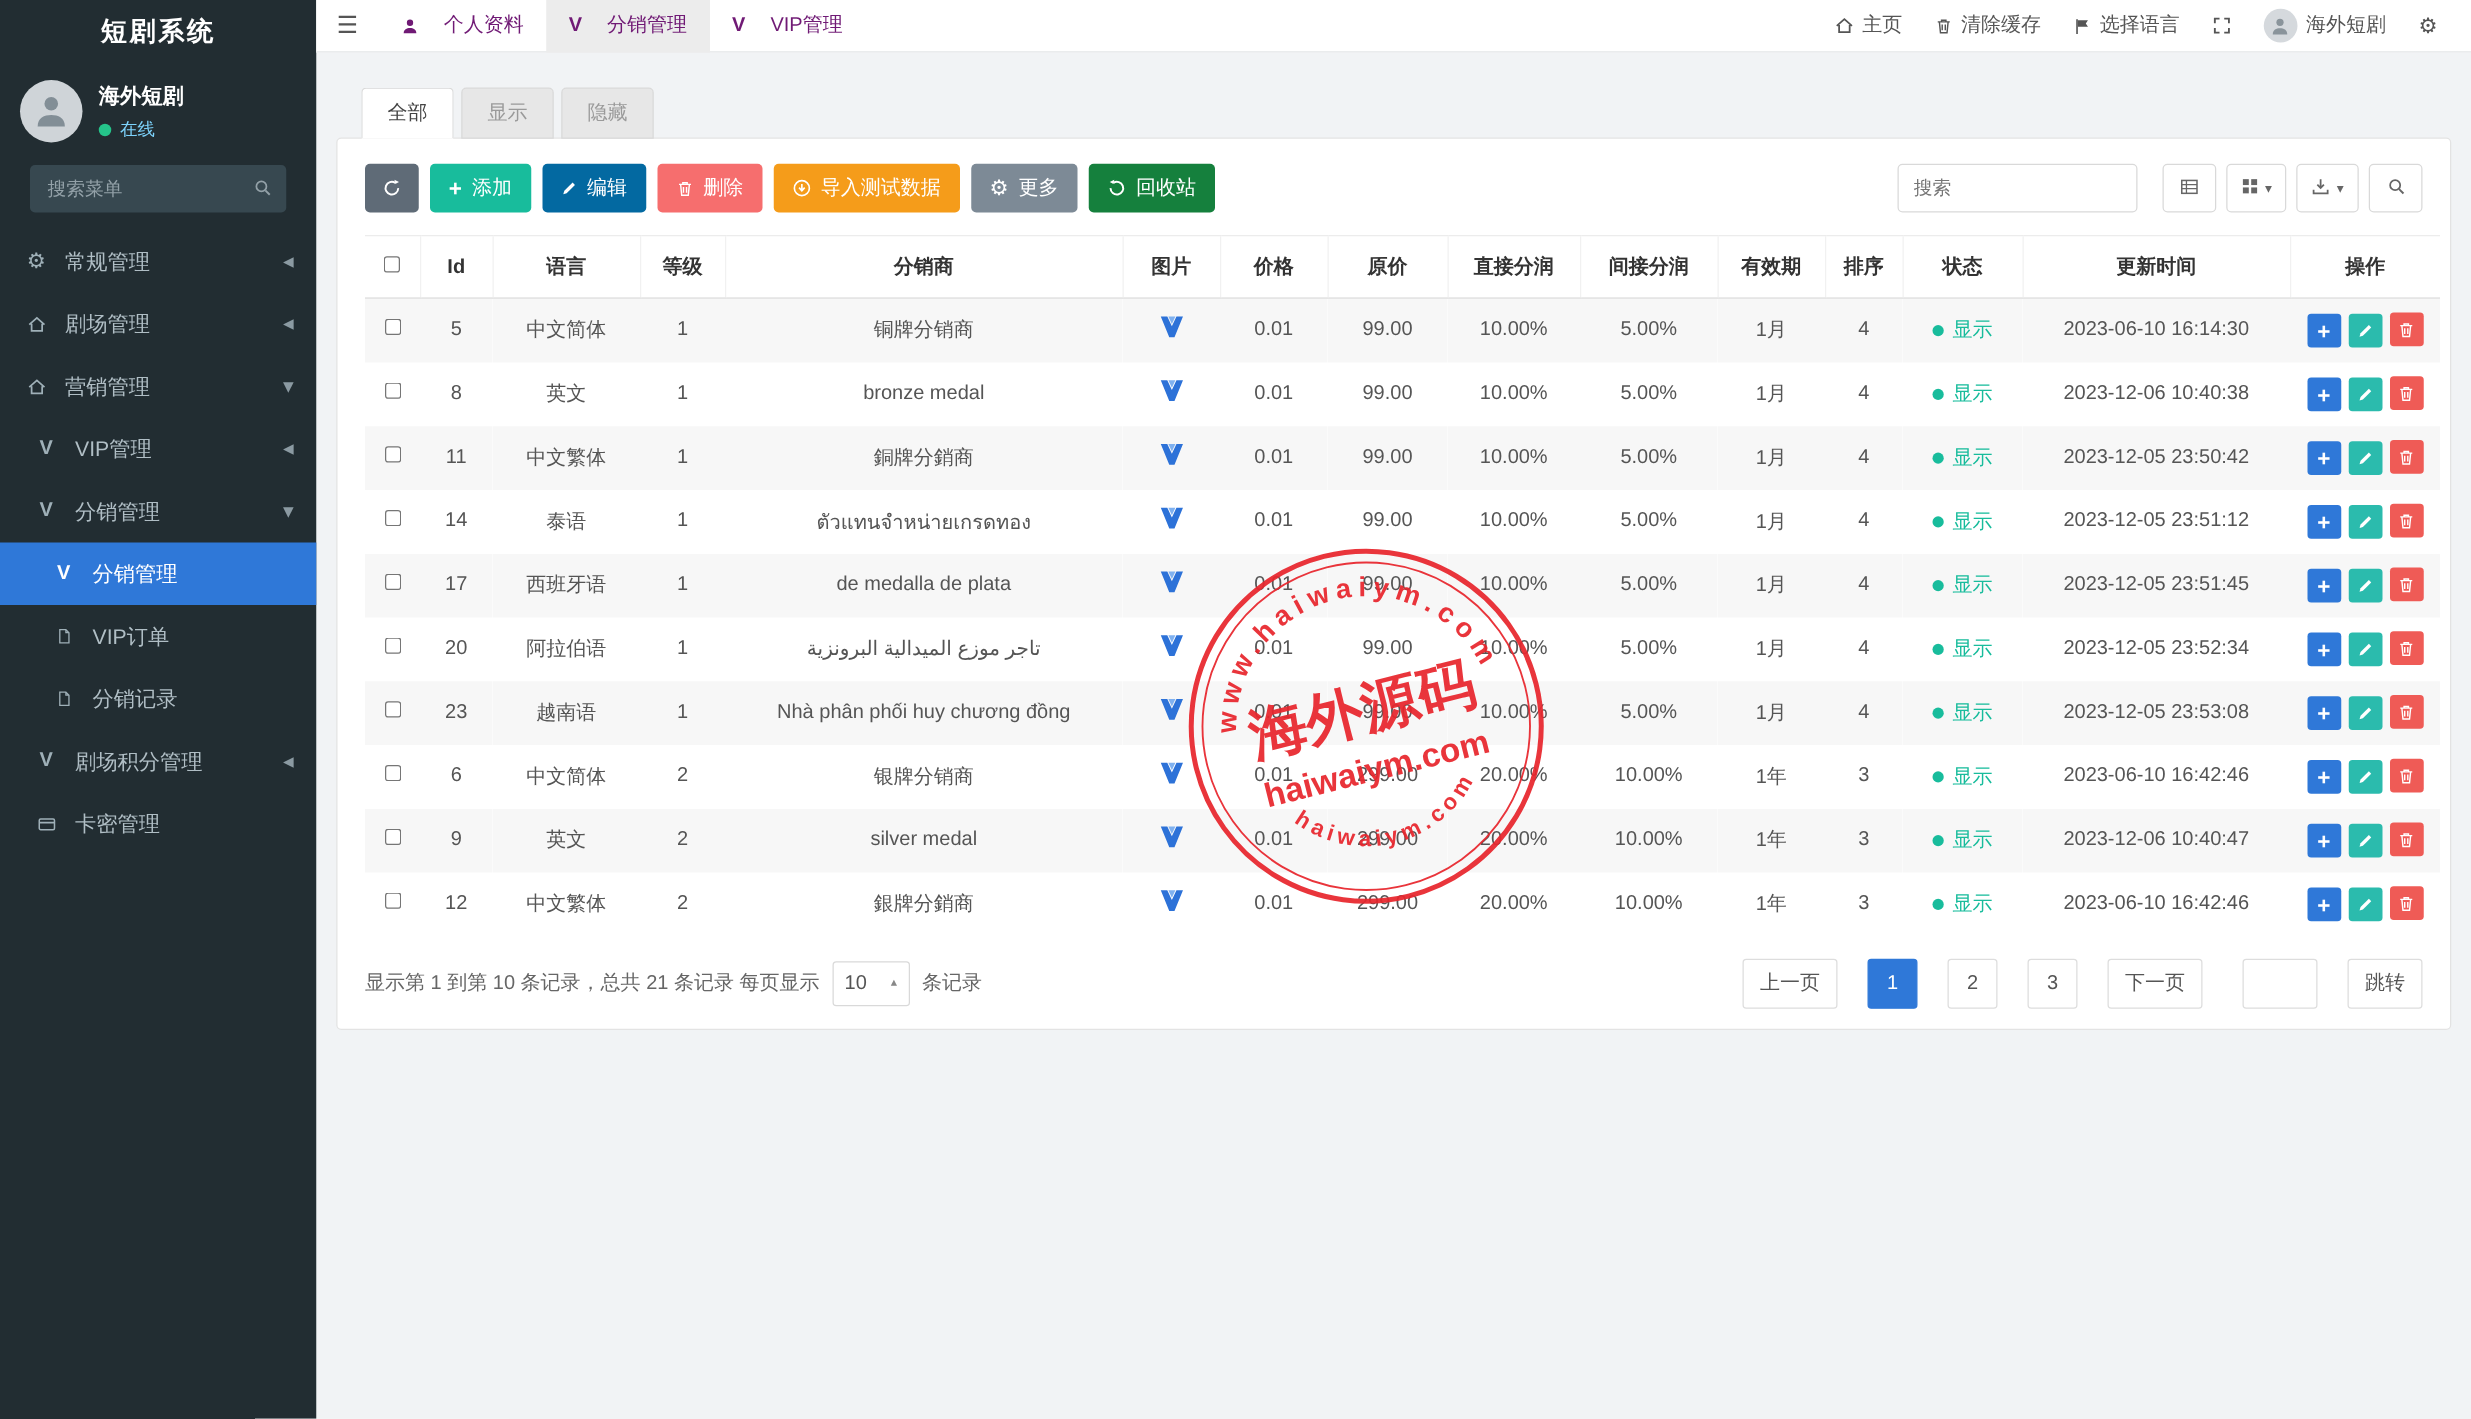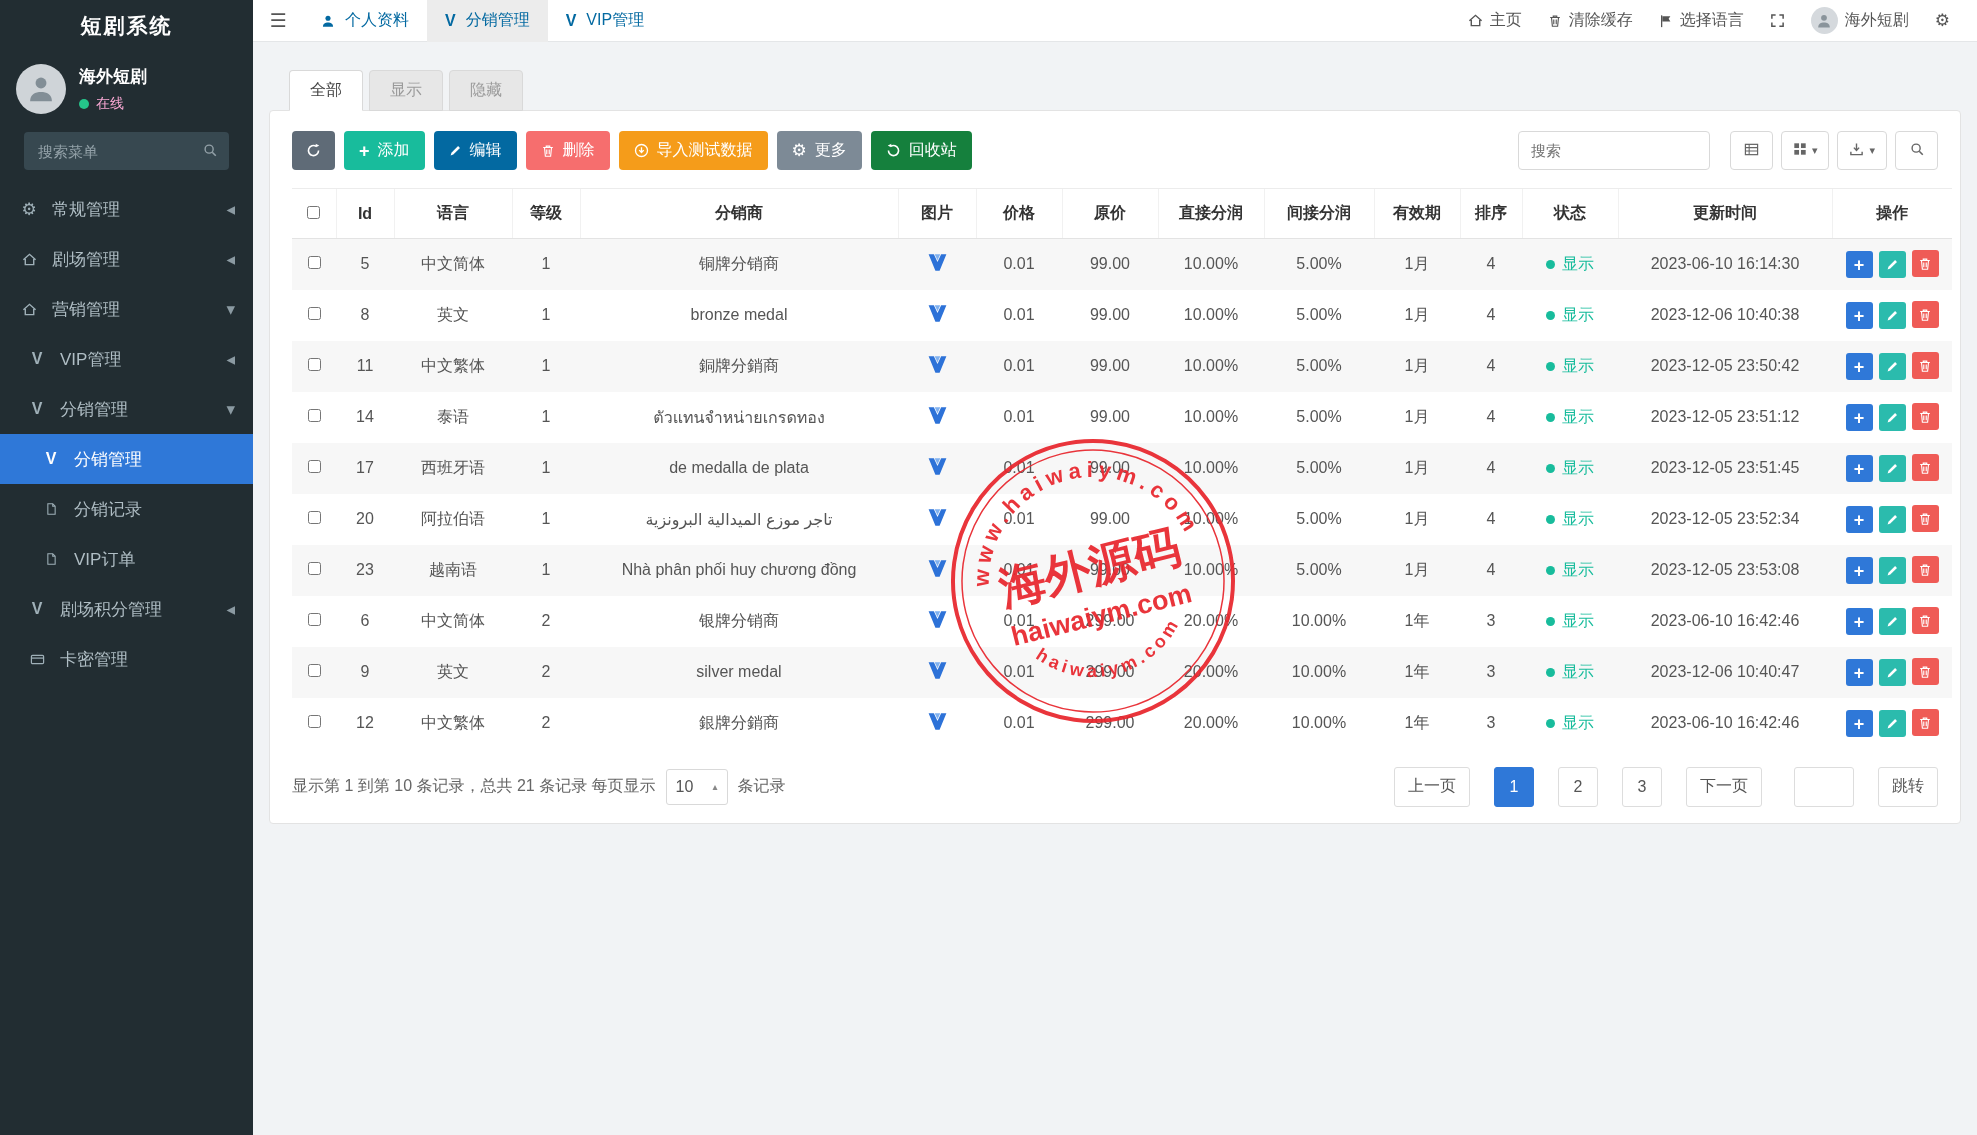--- a/index.html
+++ b/index.html
@@ -7,40 +7,40 @@
     font-family:"Liberation Sans","DejaVu Sans",sans-serif;color:#333}
   .app{display:flex;width:100%;height:100%}
 
   
   .sidebar{width:253px;background:#222d32;flex-shrink:0;display:flex;flex-direction:column}
   .brand{height:52px;line-height:52px;text-align:center;color:#fff;font-size:21px;font-weight:bold;letter-spacing:2px}
   .userpanel{display:flex;align-items:center;gap:13px;padding:12px 16px 16px}
   .avatar{width:50px;height:50px;border-radius:50%;background:#cfd4d8;display:flex;align-items:center;justify-content:center;color:#828e96}
   .avatar svg{width:30px;height:30px}
   .uname{color:#fff;font-size:17px;font-weight:bold;margin-bottom:7px}
-  .ustatus{display:flex;align-items:center;gap:7px;color:#f9a8d4;font-size:14px}
+  .ustatus{display:flex;align-items:center;gap:7px;color:#7dd3fc;font-size:14px}
   .dot{width:10px;height:10px;border-radius:50%;display:inline-block;background:#25c48a}
   .sidesearch{margin:2px 24px 14px;position:relative}
   .sidesearch input{width:100%;height:38px;background:#374850;border:none;border-radius:4px;color:#eee;padding:0 38px 0 14px;font-size:15px;outline:none}
   .sidesearch input::placeholder{color:#93a1a8}
   .sidesearch .sicon{position:absolute;right:12px;top:11px;color:#93a1a8;display:flex}
   #side-menu{flex:1}
   .mitem{height:50px;display:flex;align-items:center;gap:12px;color:#b0bec5;font-size:17px;cursor:pointer;padding-right:18px}
   .mitem .micon{width:22px;display:flex;justify-content:center;align-items:center;color:#9fb0b8}
   .mitem .marrow{margin-left:auto;color:#8b9aa2}
   .lvl1{padding-left:18px}.lvl2{padding-left:26px}.lvl3{padding-left:40px}
   .mitem.active{color:#fff}
   .mitem.active .micon{color:#fff}
   .vic{font-weight:bold;font-style:normal;font-size:16px}
 
   
   .main{flex:1;display:flex;flex-direction:column;min-width:0}
   .topbar{height:42px;background:#fff;border-bottom:1px solid #e4e6e8;display:flex;align-items:center}
   .burger{width:50px;text-align:center;font-size:19px;color:#555;cursor:pointer}
-  .ntab{display:flex;align-items:center;gap:10px;height:42px;padding:0 18px;font-size:16px;color:#0369a1;cursor:pointer}
+  .ntab{display:flex;align-items:center;gap:20px;height:42px;padding:0 18px;font-size:16px;color:#701a75;cursor:pointer}
   .ntab.active{background:#ececec}
   .tb-right{margin-left:auto;display:flex;align-items:center;height:42px;padding-right:14px}
   .nritem{display:flex;align-items:center;gap:7px;padding:0 13px;font-size:16px;color:#555;height:42px;cursor:pointer}
   .navatar{width:27px;height:27px;border-radius:50%;background:#d5d9dd;color:#8a949b;display:flex;align-items:center;justify-content:center}
   .navatar svg{width:16px;height:16px}
 
   .content{flex:1;padding:28px 16px 0;position:relative}
   .filter-tabs{display:flex;gap:6px;margin-left:20px;position:relative;z-index:2}
   .ftab{padding:9px 20px;font-size:16px;border:1px solid #d9d9d9;border-radius:4px 4px 0 0;background:#e7e7e7;color:#9a9a9a;cursor:pointer}
   .ftab.active{background:#fff;color:#444;border-bottom-color:#fff}
@@ -150,29 +150,29 @@
             <b class="vic">V</b>
           </span>
           <span class="mlabel">分销管理</span>
         </div>
         <div class="mitem lvl3">
           <span class="micon">
             <svg viewBox="0 0 16 16" width="13" height="14">
               <path d="M3.5 1.5 H9.5 L12.5 4.5 V14.5 H3.5 Z M9.5 1.5 V4.5 H12.5" fill="none" stroke="currentColor" stroke-width="1.3"></path>
             </svg>
           </span>
-          <span class="mlabel">分销记录</span>
+          <span class="mlabel">VIP订单</span>
         </div>
         <div class="mitem lvl3">
           <span class="micon">
             <svg viewBox="0 0 16 16" width="13" height="14">
               <path d="M3.5 1.5 H9.5 L12.5 4.5 V14.5 H3.5 Z M9.5 1.5 V4.5 H12.5" fill="none" stroke="currentColor" stroke-width="1.3"></path>
             </svg>
           </span>
-          <span class="mlabel">VIP订单</span>
+          <span class="mlabel">分销记录</span>
         </div>
         <div class="mitem lvl2">
           <span class="micon">
             <b class="vic">V</b>
           </span>
           <span class="mlabel">剧场积分管理</span>
           <span class="marrow">◂</span>
         </div>
         <div class="mitem lvl2">
           <span class="micon">

